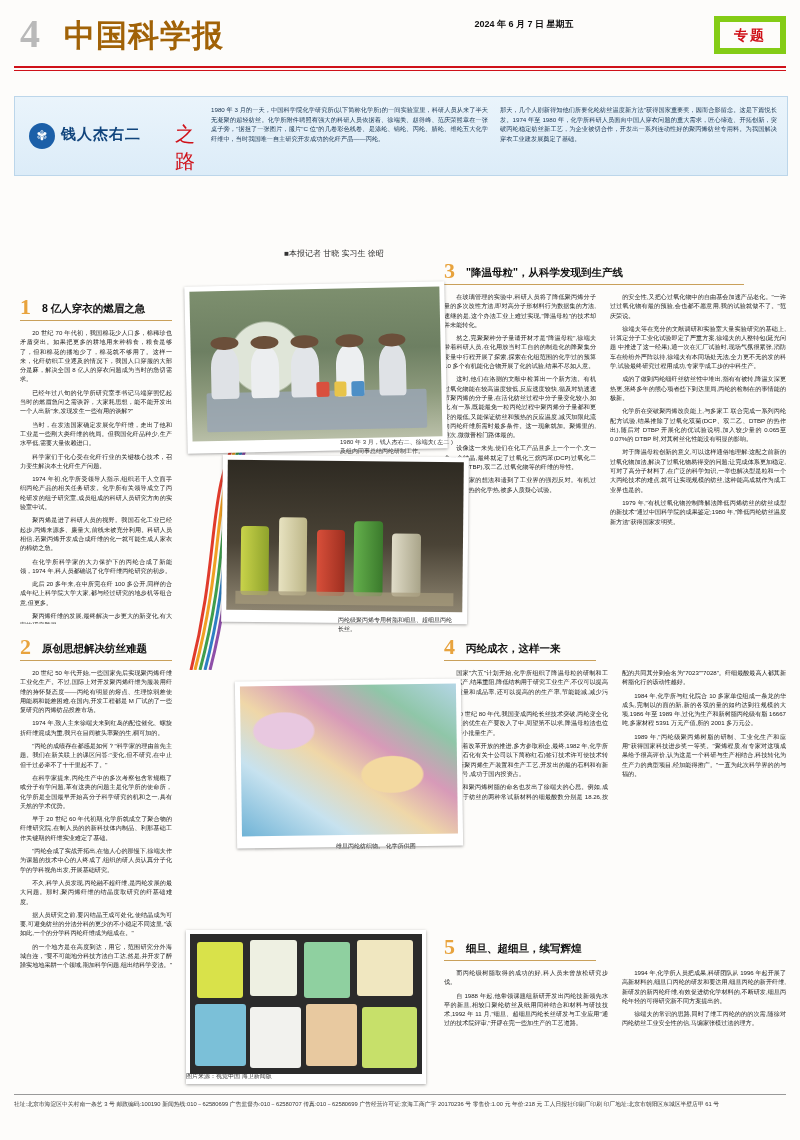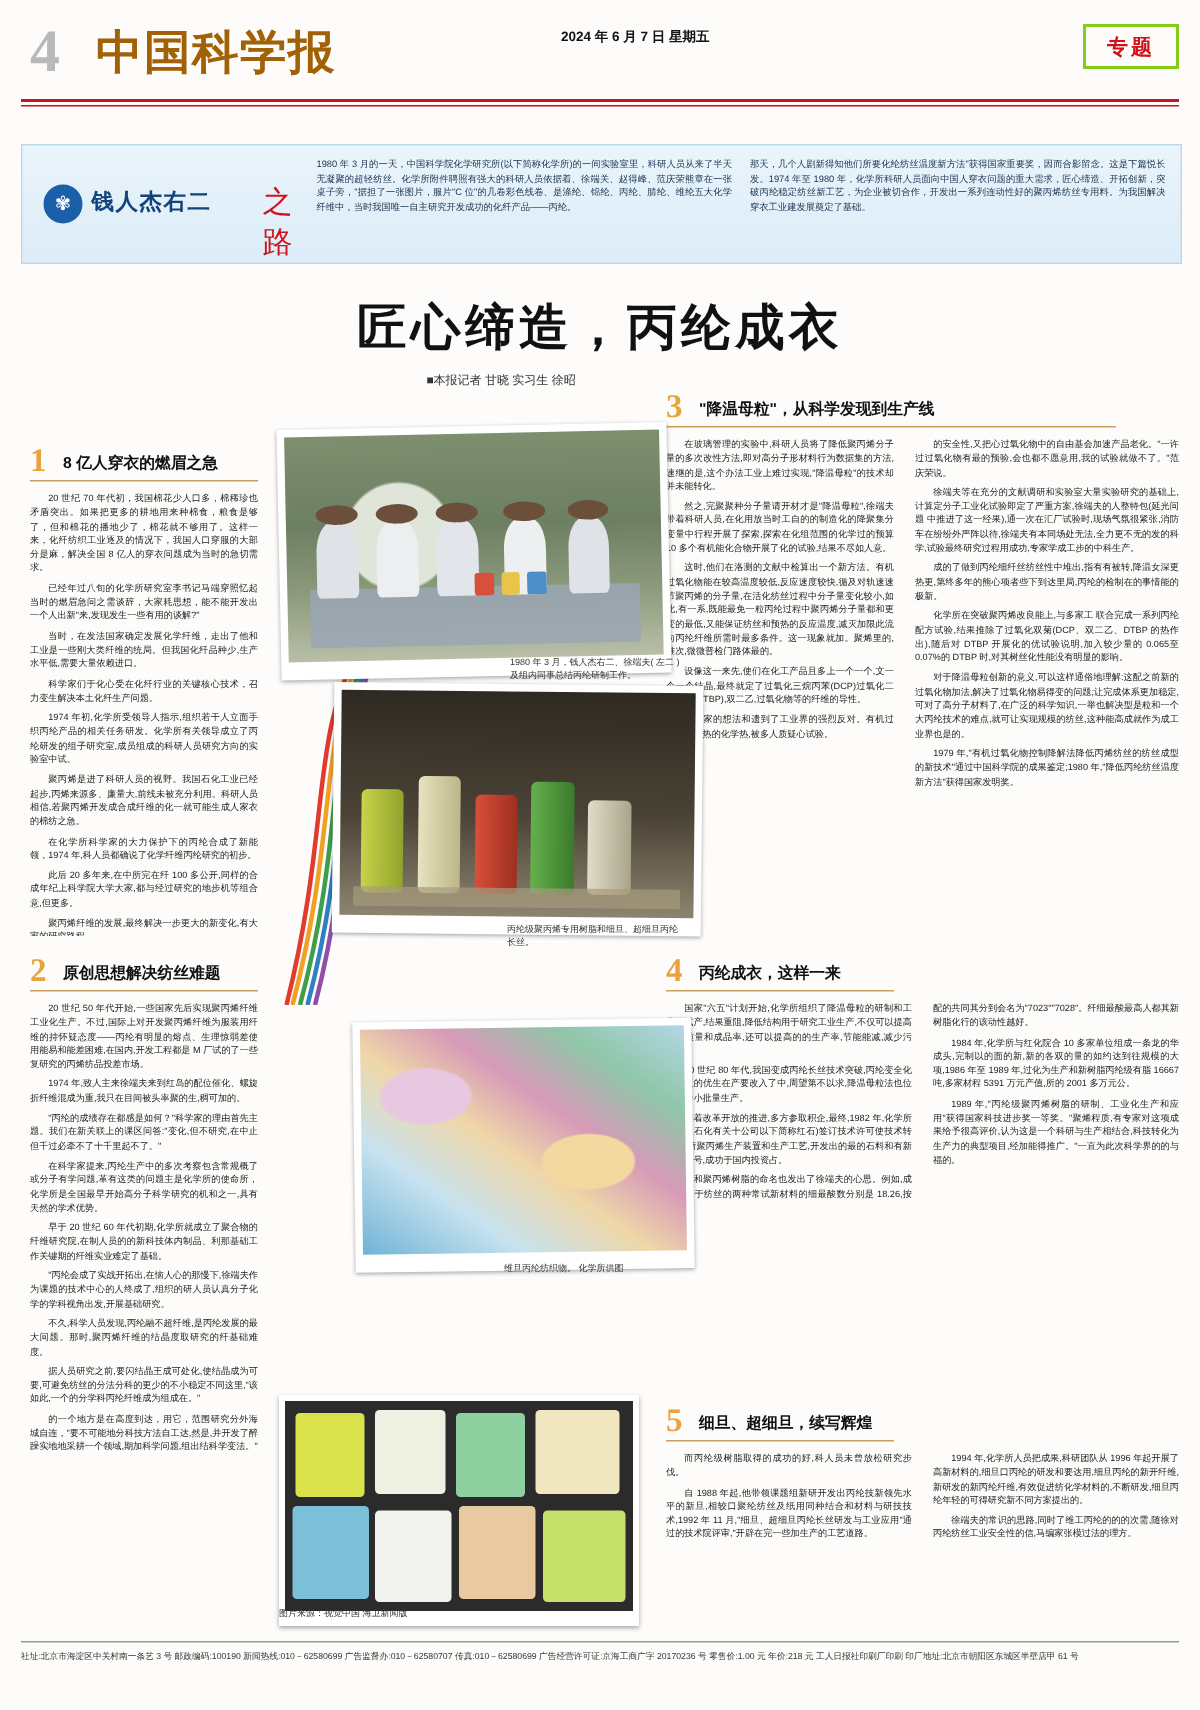--- a/index.html
+++ b/index.html
@@ -3,23 +3,23 @@
 <meta charset="utf-8">
 <style>
   html,body{margin:0;padding:0;background:#f2f0ec;}
   body{width:800px;height:1140px;font-family:"Liberation Sans",sans-serif;color:#111;}
   .page{position:relative;width:800px;height:1140px;background:#fdfcfa;overflow:hidden;}
 
   
   .masthead{position:absolute;left:14px;top:12px;width:772px;height:52px;}
   .page-num{position:absolute;left:6px;top:2px;font-size:40px;font-weight:bold;color:#b9b9b9;font-family:"Liberation Serif",serif;line-height:40px;}
   .paper-title{position:absolute;left:50px;top:4px;font-size:31px;font-weight:bold;letter-spacing:1px;color:#a16207;font-family:"DejaVu Sans",sans-serif;line-height:38px;}
-  .mast-mid{position:absolute;left:360px;top:6px;width:300px;font-size:7.5px;color:#222;line-height:13px;}
+  .mast-mid{position:absolute;left:360px;top:6px;width:300px;font-size:7.5px;color:#222;line-height:13px;text-align:center;}
   .mast-date{font-size:9px;font-weight:bold;color:#111;margin-bottom:2px;}
-  .mast-special{position:absolute;right:0;top:4px;width:60px;height:26px;border:2px solid #84cc16;color:#cf1119;font-size:14px;font-weight:bold;text-align:center;line-height:26px;letter-spacing:2px;}
+  .mast-special{position:absolute;right:0;top:4px;width:60px;height:26px;border:6px solid #84cc16;color:#cf1119;font-size:14px;font-weight:bold;text-align:center;line-height:26px;letter-spacing:2px;}
   .mast-rule{position:absolute;left:14px;top:66px;width:772px;height:0;border-top:2px solid #cf1119;}
   .mast-rule2{position:absolute;left:14px;top:70px;width:772px;height:0;border-top:1px solid #cf1119;}
 
   
   .banner{position:absolute;left:14px;top:96px;width:772px;height:78px;border:1px solid #bcd6ea;background:linear-gradient(180deg,#eaf4fb,#dcecf8);}
   .banner-left{position:absolute;left:10px;top:22px;width:176px;height:36px;}
   .banner-badge{position:absolute;left:4px;top:4px;width:26px;height:26px;border-radius:50%;background:#1b5fa8;color:#fff;font-size:13px;text-align:center;line-height:26px;}
   .banner-title{position:absolute;left:36px;top:6px;font-size:15px;font-weight:bold;color:#10447c;letter-spacing:1px;}
   .banner-swirl{position:absolute;left:150px;top:2px;font-size:20px;color:#cf1119;font-weight:normal;}
   .banner-cols{position:absolute;left:196px;top:8px;width:566px;height:62px;display:flex;gap:12px;}
@@ -97,21 +97,20 @@
       <div class="banner-badge">✾</div>
       <div class="banner-title">钱人杰右二</div>
       <div class="banner-swirl">之路</div>
     </div>
     <div class="banner-cols">
       <div class="banner-col">1980 年 3 月的一天，中国科学院化学研究所(以下简称化学所)的一间实验室里，科研人员从来了半天无凝聚的超轻纺丝。化学所附件聘照有强大的科研人员依据着、徐端关、赵得峰、范庆荣熊章在一张桌子旁，"据担了一张图片，服片"C 位"的几卷彩色线卷、是涤纶、锦纶、丙纶、腈纶、维纶五大化学纤维中，当时我国唯一自主研究开发成功的化纤产品——丙纶。</div>
       <div class="banner-col">那天，几个人剧新得知他们所要化纶纺丝温度新方法"获得国家重要奖，因而合影留念。这是下篇悦长发。1974 年至 1980 年，化学所科研人员面向中国人穿衣问题的重大需求，匠心缔造、开拓创新，突破丙纶稳定纺丝新工艺，为企业被切合作，开发出一系列连动性好的聚丙烯纺丝专用料。为我国解决穿衣工业建发展奠定了基础。</div>
     </div>
   </div>
 
-  <div class="headline">匠心缔造，丙纶成衣</div>
   <div class="byline">■本报记者 甘晓 实习生 徐昭</div>
 
   <div class="sec" style="left:20px;top:300px;width:152px;">
     <div class="num">1</div>
     <div class="txt">8 亿人穿衣的燃眉之急</div>
     <div class="rule" style="width:152px;"></div>
   </div>
 
   <div class="sec" style="left:20px;top:640px;width:152px;">
     <div class="num">2</div>

